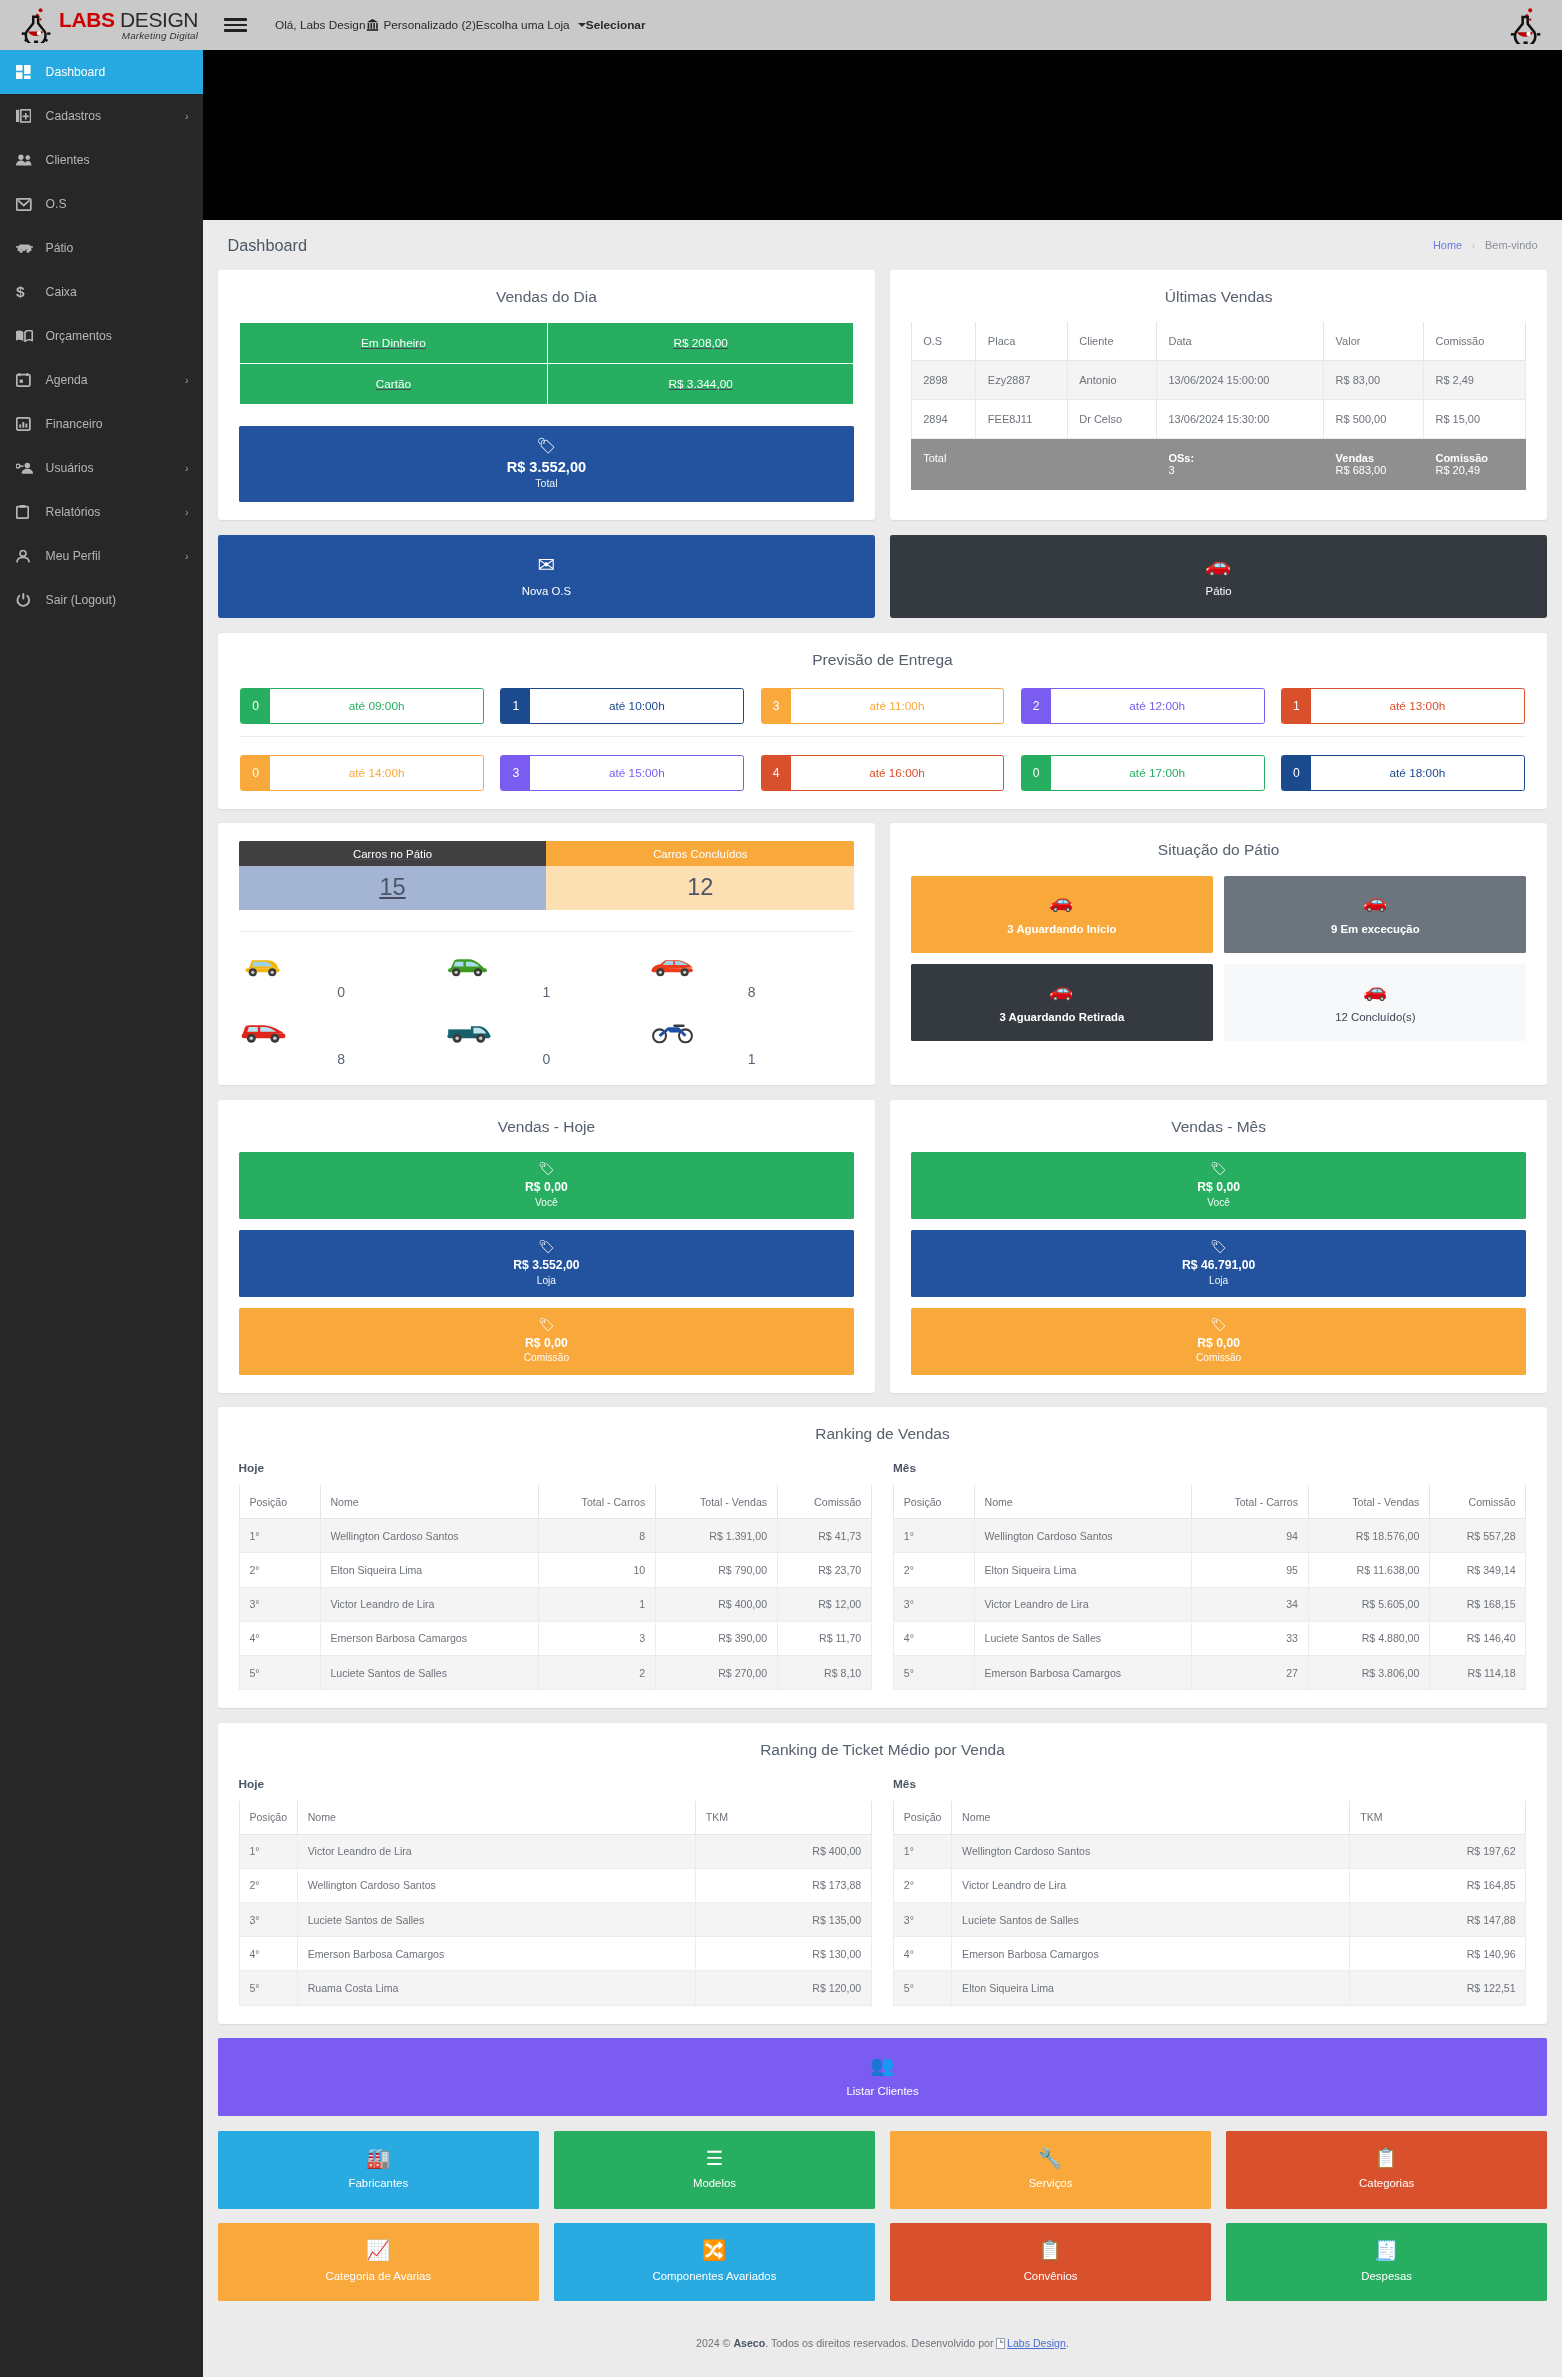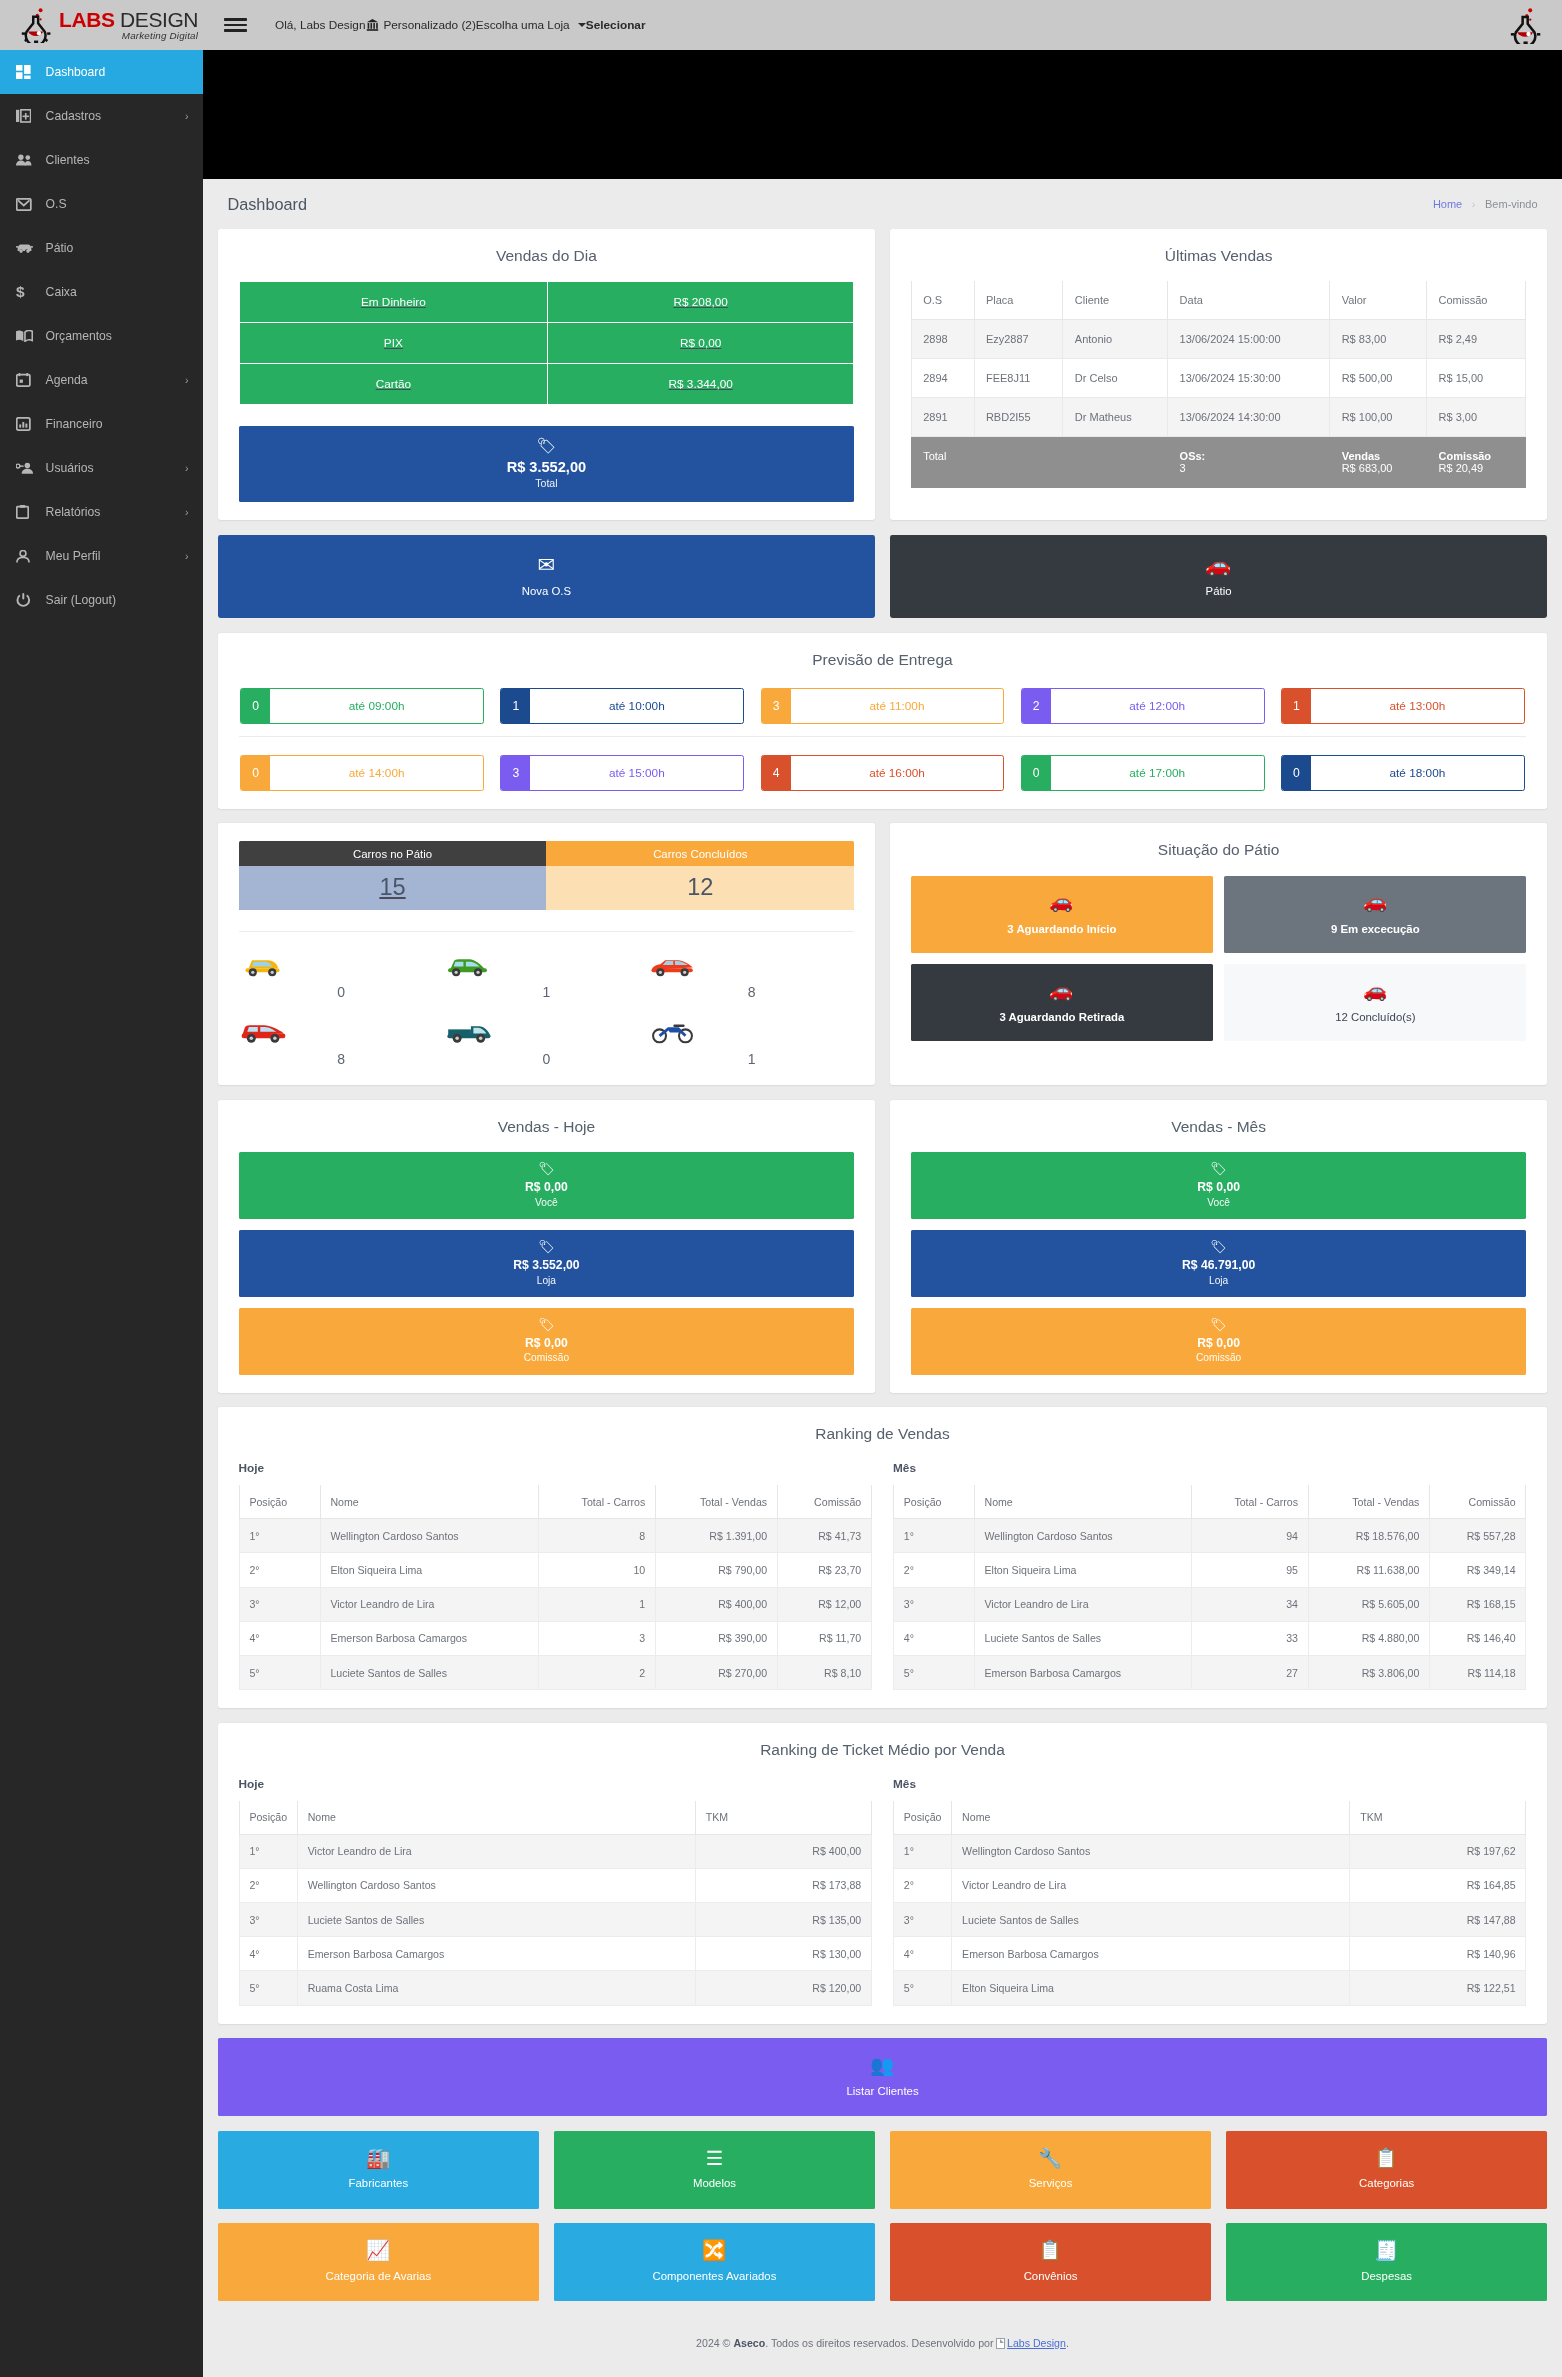--- a/index.html
+++ b/index.html
@@ -388,24 +388,20 @@
       <div class="container">
 
         <div class="row">
           <div class="card" style="flex:1">
             <div class="card-title">Vendas do Dia</div>
             <table class="vd-table">
               <tbody>
                 <tr>
                   <td>Em Dinheiro</td>
                   <td>R$ 208,00</td>
-                </tr>
-                <tr>
-                  <td>PIX</td>
-                  <td>R$ 0,00</td>
                 </tr>
                 <tr>
                   <td>Cartão</td>
                   <td>R$ 3.344,00</td>
                 </tr>
               </tbody>
             </table>
             <div class="total-bar">
               <div class="ic">🏷</div>
               <div class="amt">R$ 3.552,00</div>
@@ -436,28 +432,20 @@
                   <td>R$ 2,49</td>
                 </tr>
                 <tr>
                   <td>2894</td>
                   <td>FEE8J11</td>
                   <td>Dr Celso</td>
                   <td>13/06/2024 15:30:00</td>
                   <td>R$ 500,00</td>
                   <td>R$ 15,00</td>
                 </tr>
-                <tr class="odd">
-                  <td>2891</td>
-                  <td>RBD2I55</td>
-                  <td>Dr Matheus</td>
-                  <td>13/06/2024 14:30:00</td>
-                  <td>R$ 100,00</td>
-                  <td>R$ 3,00</td>
-                </tr>
                 <tr class="totalrow">
                   <td colspan="3">Total</td>
                   <td>
                     <b>OSs:</b>
                     <span>3</span>
                   </td>
                   <td>
                     <b>Vendas</b>
                     <span>R$ 683,00</span>
                   </td>

